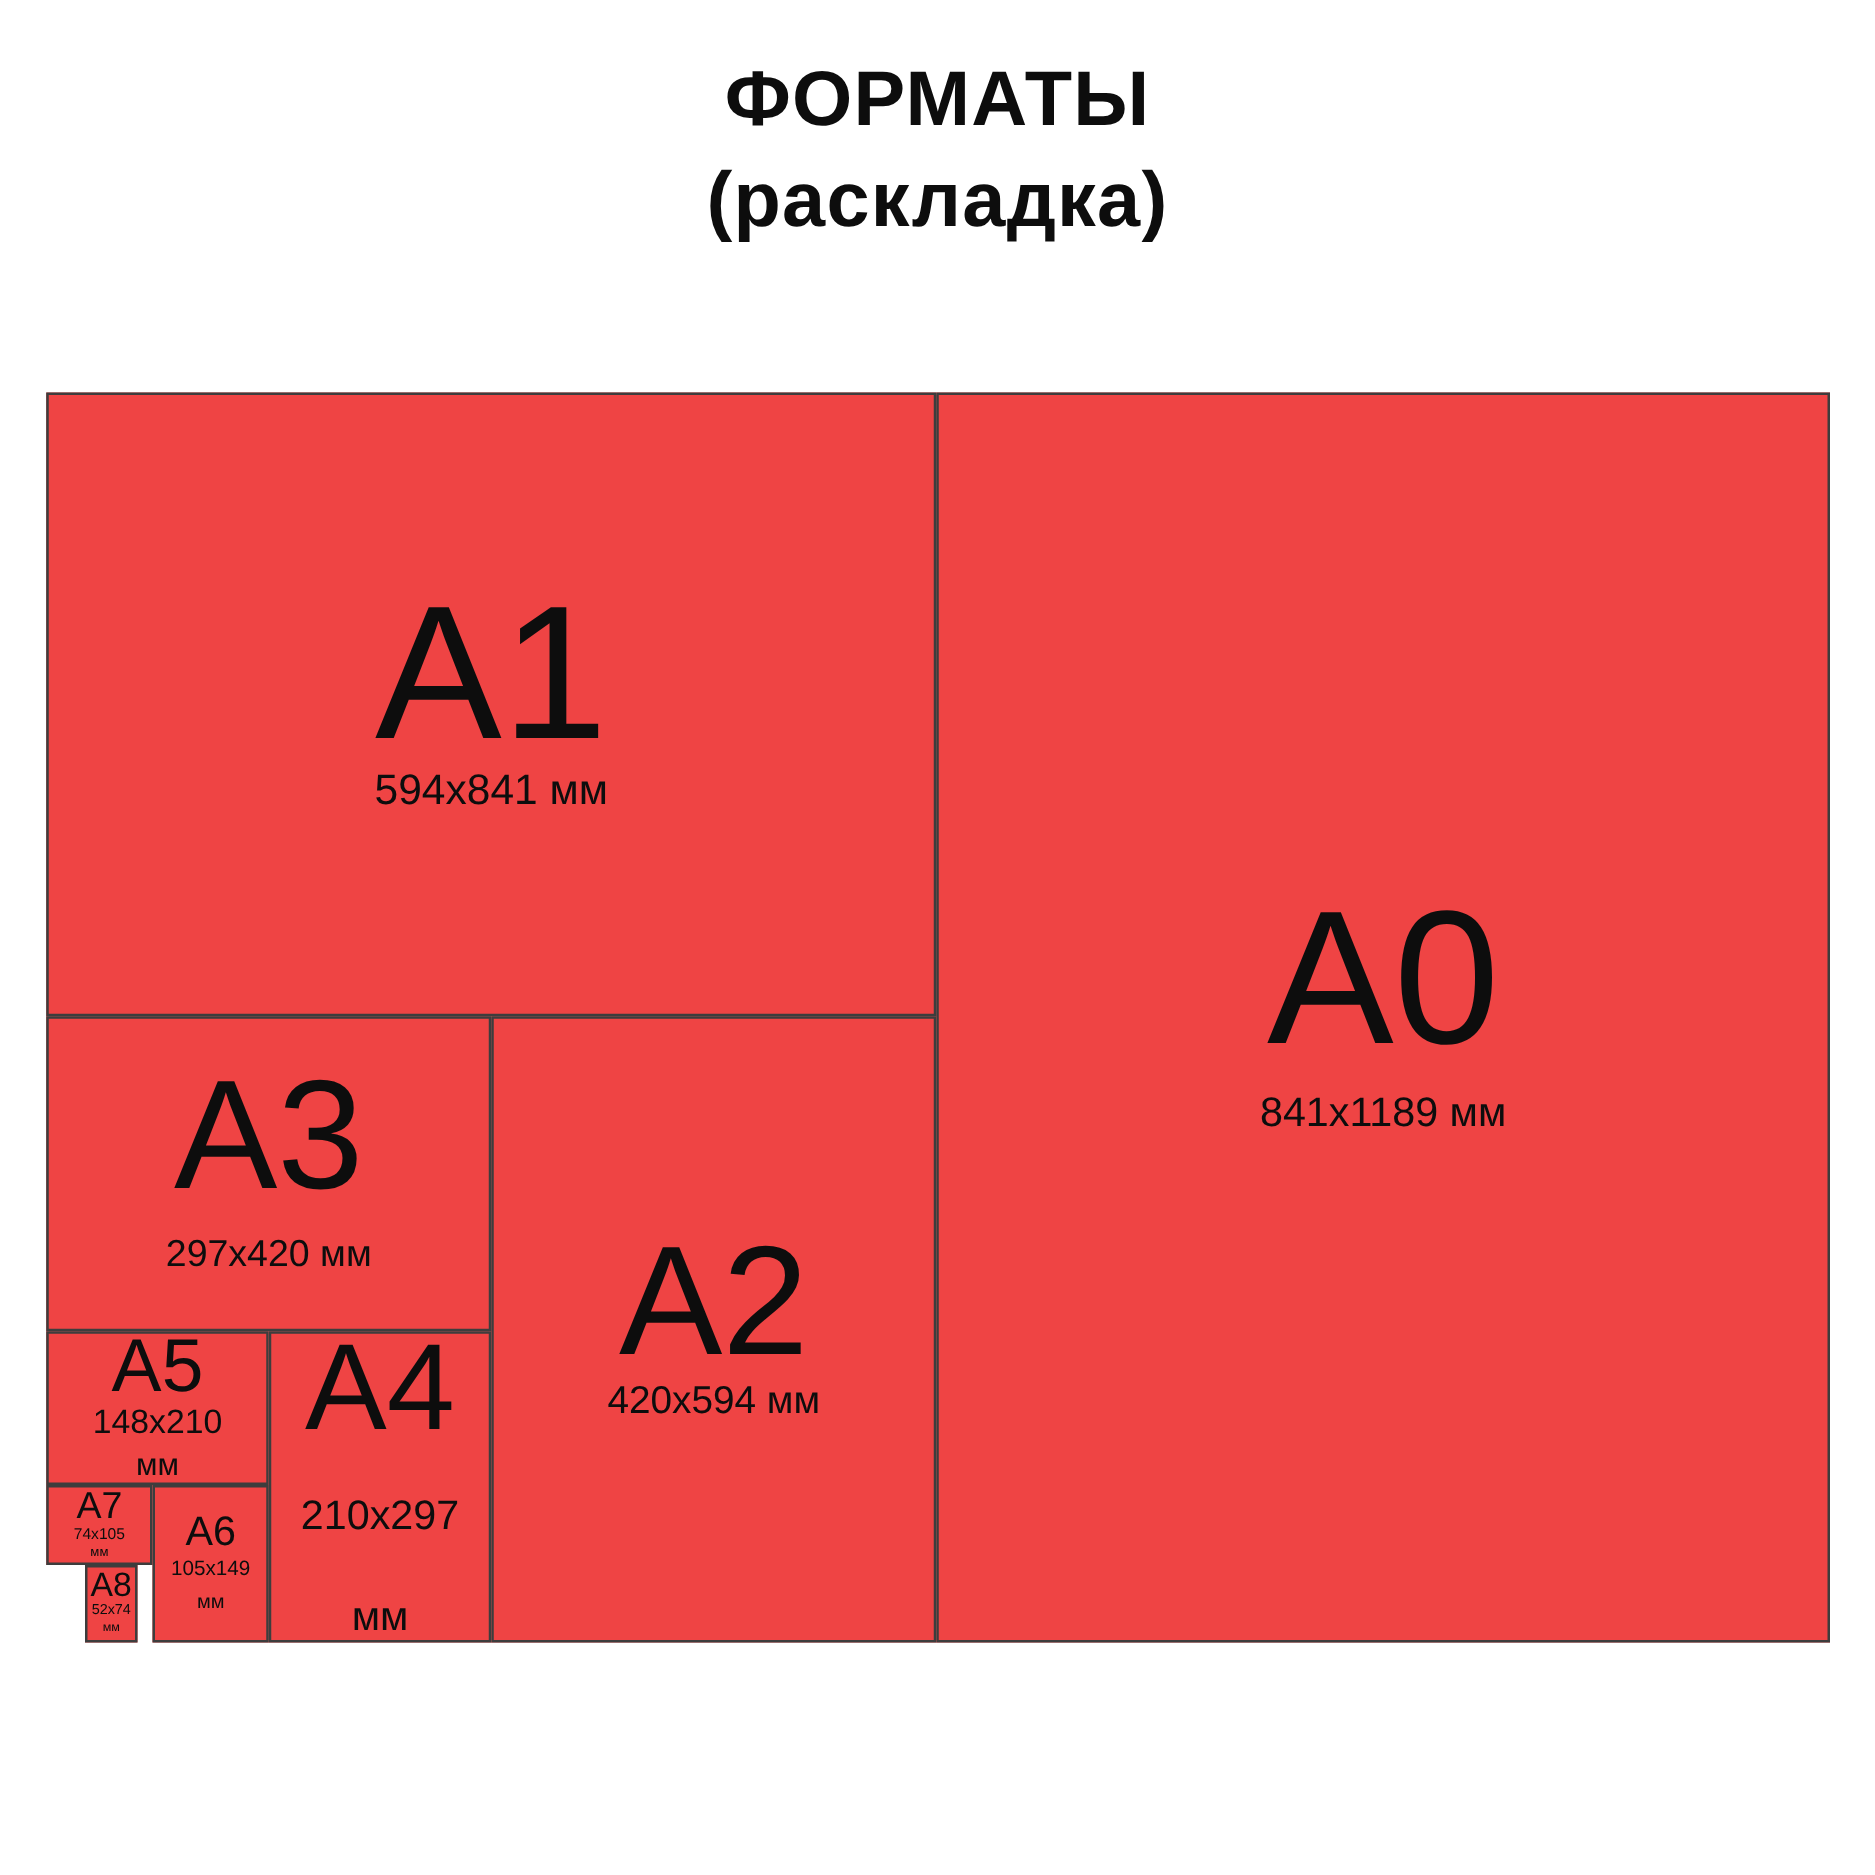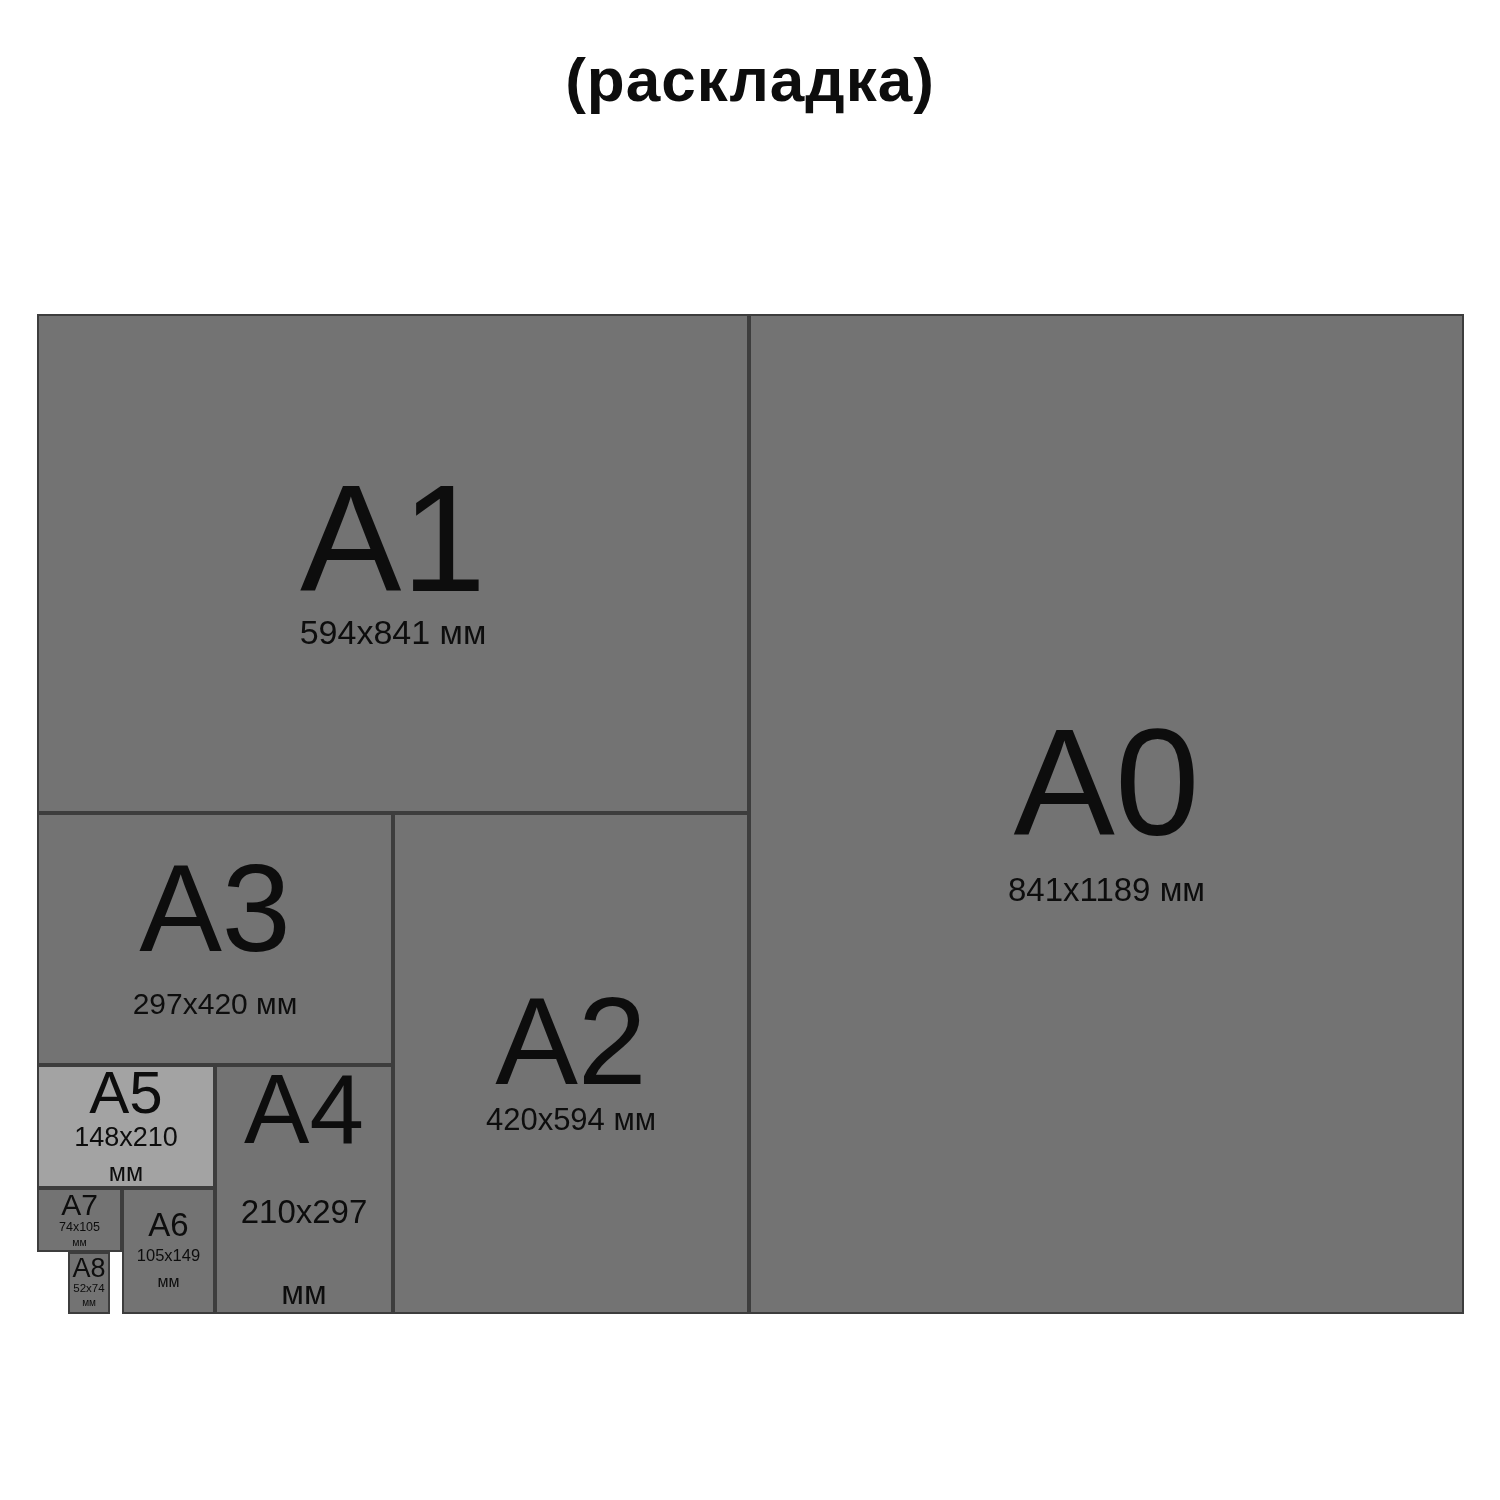--- a/index.html
+++ b/index.html
@@ -23,21 +23,21 @@
     text-align: center;
     font-weight: bold;
     font-size: 62px;
     line-height: 1.3;
     letter-spacing: 1px;
   }
   .cell {
     position: absolute;
     box-sizing: border-box;
     border: 2px solid #3d3d3d;
-    background: #737373;
+    background: #ef4444;
     display: flex;
     flex-direction: column;
     align-items: center;
     justify-content: center;
     text-align: center;
   }
   .cell .label { line-height: 0.8; white-space: nowrap; }
   .cell .dims  { line-height: 1;   white-space: nowrap; }
   .cell .unit  { line-height: 1;   white-space: nowrap; }
 
@@ -55,21 +55,21 @@
   #cell-a3 { left: 37px;  top: 813px;  width: 356px; height: 252px; gap: 20px; }
   #cell-a3 .label { font-size: 124px; }
   #cell-a3 .dims  { font-size: 30px; margin-top: 10px; }
 
   
   #cell-a2 { left: 393px; top: 813px;  width: 356px; height: 501px; }
   #cell-a2 .label { font-size: 124px; }
   #cell-a2 .dims  { font-size: 31px; margin-top: 12px; }
 
   
-  #cell-a5 { left: 37px;  top: 1065px; width: 178px; height: 123px; background: #a3a3a3; }
+  #cell-a5 { left: 37px;  top: 1065px; width: 178px; height: 123px; background: #ef4444; }
   #cell-a5 .label { font-size: 60px; }
   #cell-a5 .dims  { font-size: 27px; margin-top: 7px; }
   #cell-a5 .unit  { font-size: 25px; margin-top: 9px; }
 
   
   #cell-a4 { left: 215px; top: 1065px; width: 178px; height: 249px; gap: 34px; }
   #cell-a4 .label { font-size: 98px; }
   #cell-a4 .dims  { font-size: 33px; margin-top: 12px; }
   #cell-a4 .unit  { font-size: 33px; margin-top: 14px; }
 
@@ -88,20 +88,21 @@
   
   #cell-a8 { left: 68px;  top: 1252px; width: 42px;  height: 62px; }
   #cell-a8 .label { font-size: 27px; }
   #cell-a8 .dims  { font-size: 11.5px; margin-top: 3px; }
   #cell-a8 .unit  { font-size: 10px;   margin-top: 3px; }
 </style>
 </head>
 <body>
 
 <div class="title">
+  <div>ФОРМАТЫ</div>
   <div>(раскладка)</div>
 </div>
 
 <div id="cell-a1" class="cell">
   <div class="label">A1</div>
   <div class="dims">594x841 мм</div>
 </div>
 
 <div id="cell-a0" class="cell">
   <div class="label">A0</div>

